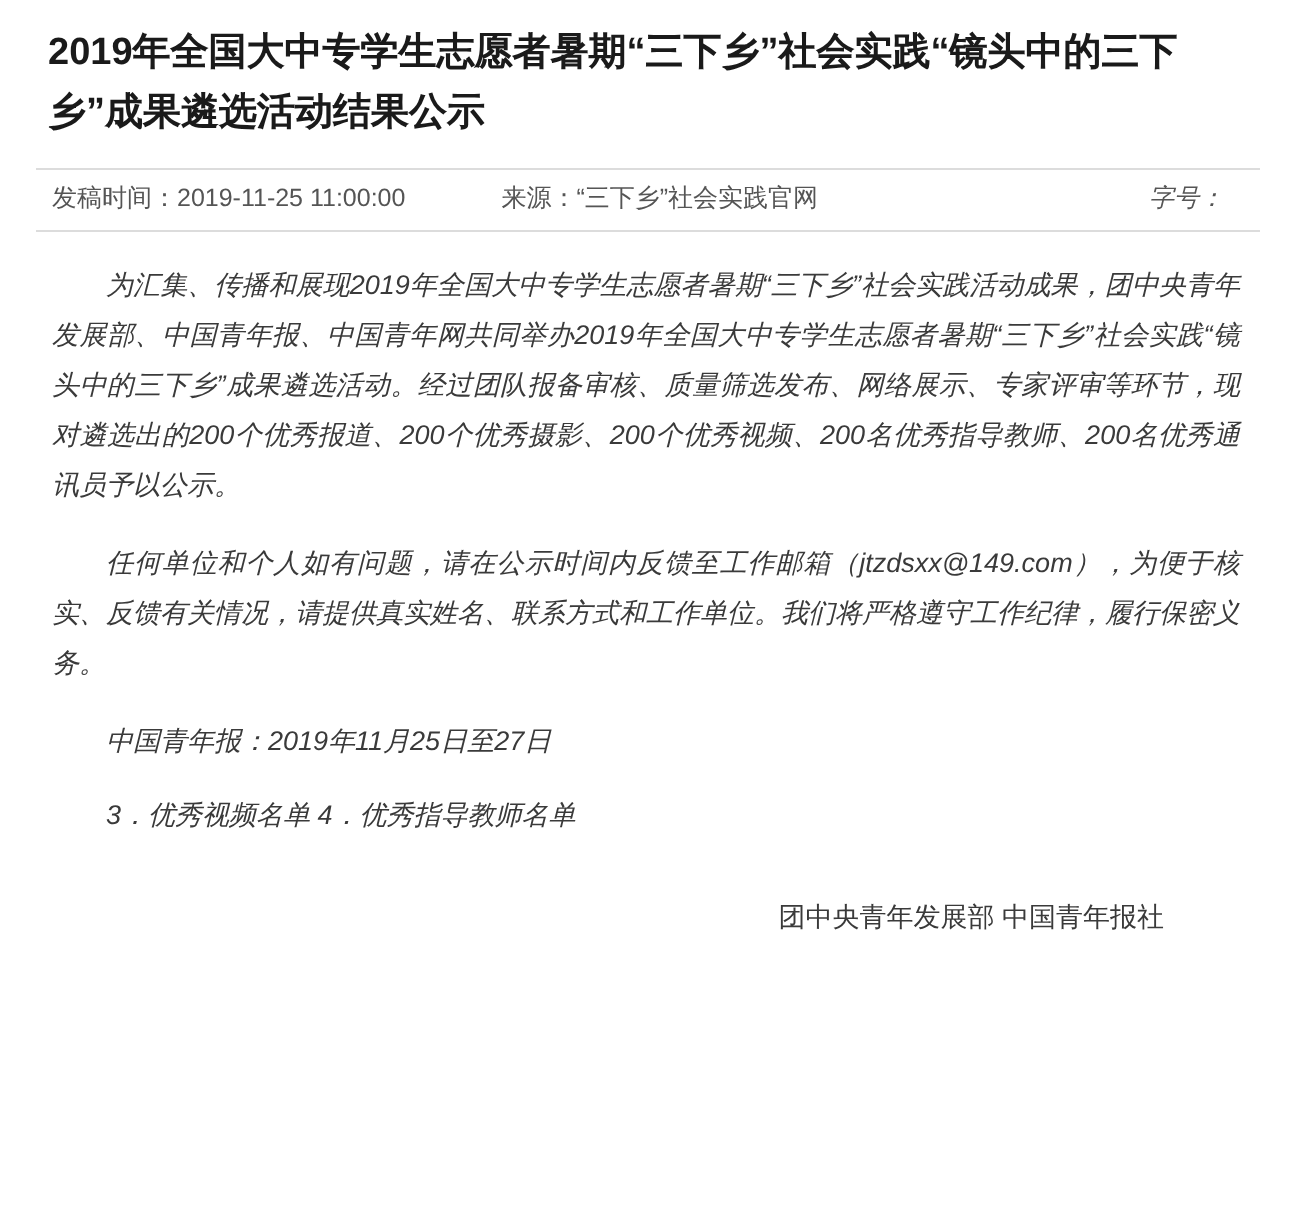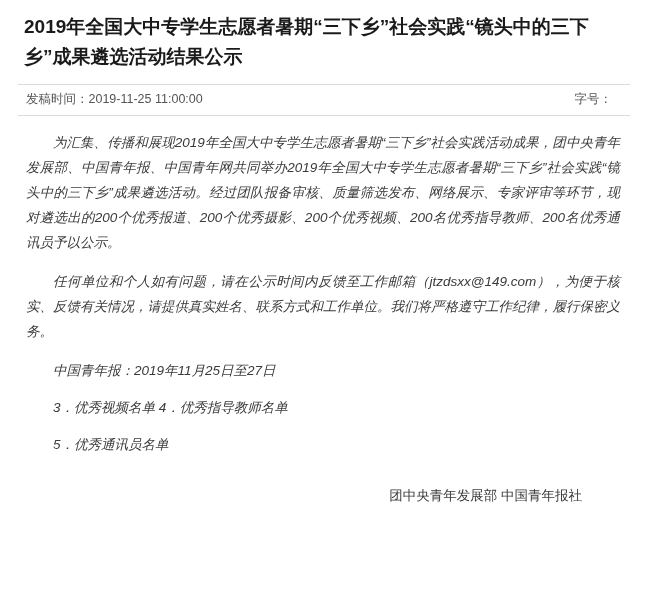--- a/index.html
+++ b/index.html
@@ -47,20 +47,21 @@
     text-align: right;
   }
   .meta-mid {
     flex: 0 0 auto;
     margin-left: 48px;
   }
   .meta-right {
     margin-left: auto;
     display: flex;
     padding-right: 10px;
+    font-style: italic;
   }
   .fontsize-label {
     color: #555555;
   }
   .content {
     padding: 14px 10px 0 8px;
     font-size: 13.5px;
     line-height: 25px;
     color: #3a3a3a;
   }
@@ -97,30 +98,30 @@
 </style>
 </head>
 <body>
 
 <div class="page">
 
   <div class="title">2019年全国大中专学生志愿者暑期“三下乡”社会实践“镜头中的三下乡”成果遴选活动结果公示</div>
 
   <div class="meta-bar">
     <span class="meta-left">发稿时间：2019-11-25 11:00:00</span>
+    <span class="meta-mid">来源：“三下乡”社会实践官网</span>
     <span class="meta-right">
       <span class="fontsize-label">字号：</span>
     </span>
   </div>
 
   <div class="content">
     <p>为汇集、传播和展现2019年全国大中专学生志愿者暑期“三下乡”社会实践活动成果，团中央青年发展部、中国青年报、中国青年网共同举办2019年全国大中专学生志愿者暑期“三下乡”社会实践“镜头中的三下乡”成果遴选活动。经过团队报备审核、质量筛选发布、网络展示、专家评审等环节，现对遴选出的200个优秀报道、200个优秀摄影、200个优秀视频、200名优秀指导教师、200名优秀通讯员予以公示。</p>
     <p>任何单位和个人如有问题，请在公示时间内反馈至工作邮箱（jtzdsxx@149.com），为便于核实、反馈有关情况，请提供真实姓名、联系方式和工作单位。我们将严格遵守工作纪律，履行保密义务。</p>
     <p class="tight">中国青年报：2019年11月25日至27日</p>
     <p class="tight">3．优秀视频名单 4．优秀指导教师名单</p>
-    <p class="tight">5．优秀通讯员名单</p>
 
 
     <div class="signature">团中央青年发展部 中国青年报社</div>
 
   </div>
 
 </div>
 
 </body></html>

